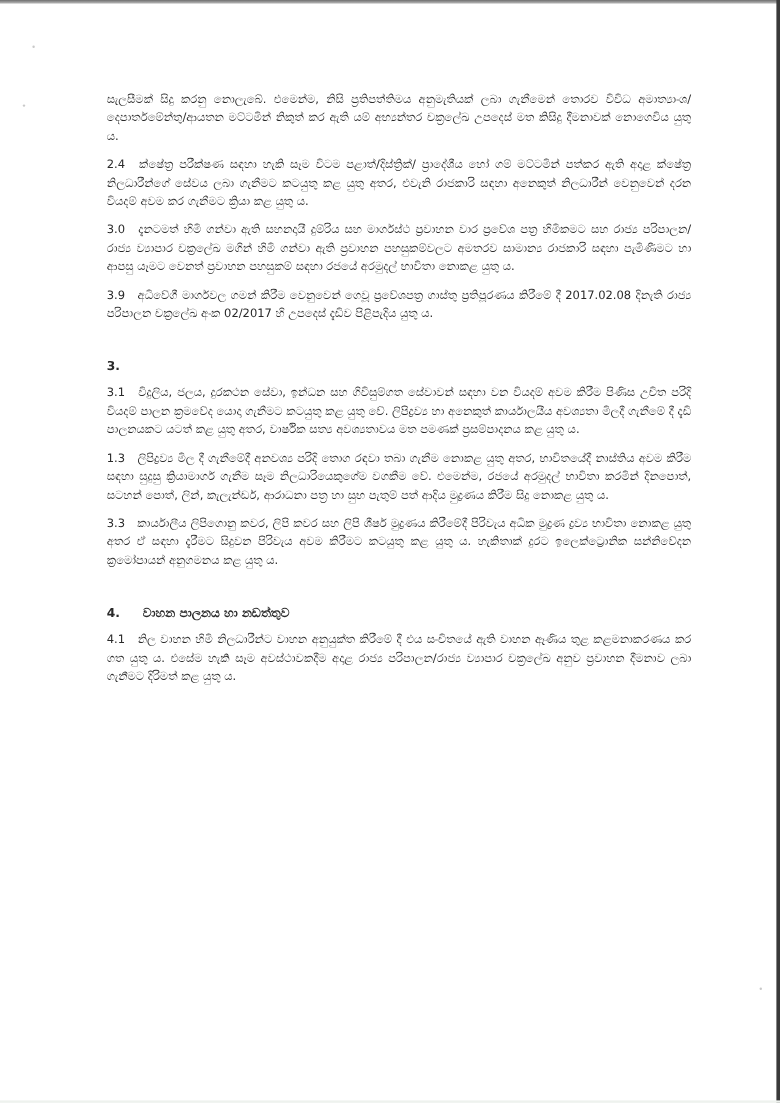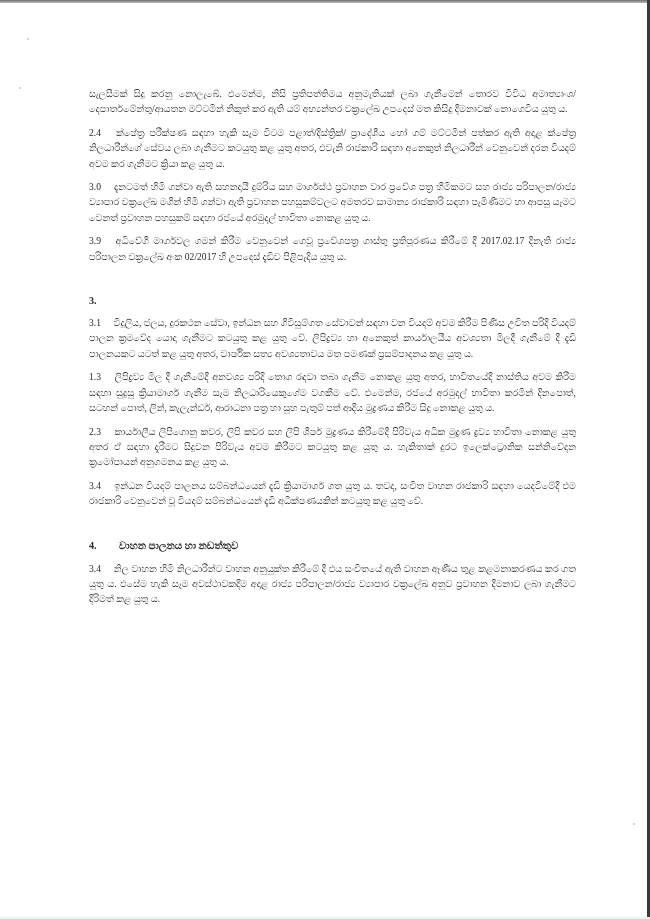--- a/index.html
+++ b/index.html
@@ -7,21 +7,21 @@
     width: 650px; height: 919px; overflow: hidden;
     background: #ffffff;
     font-family: "DejaVu Sans", "Liberation Sans", sans-serif;
     color: #2a2a2a;
     position: relative;
   }
   .top-edge { position: absolute; left: 0; top: 0; width: 650px; height: 3px;
     background: linear-gradient(#6e6e6e, #bdbdbd); }
   .right-edge { position: absolute; right: 0; top: 0; width: 3px; height: 919px; background: #3a3a3a; }
   .bottom-edge { position: absolute; left: 0; bottom: 0; width: 650px; height: 2px; background: #eef2ee; }
-  .page { position: absolute; left: 89px; top: 86px; width: 487px; font-family: Liberation Serif, serif; }
+  .page { position: absolute; left: 89px; top: 76px; width: 487px; }
   p { margin: 0; font-size: 9.6px; line-height: 15.4px; text-align: justify; }
   .para { margin-bottom: 8px; }
   .num { display: inline-block; min-width: 22px; }
   .heading { font-weight: bold; font-size: 10.2px; margin: 31px 0 9px 0; display: flex; }
   .heading .hnum { width: 30px; }
   .spot { position: absolute; width: 2px; height: 2px; background: #c9c9c9; border-radius: 1px; }
 </style>
 </head>
 <body>
 
@@ -32,34 +32,33 @@
 <div class="spot" style="left:19px;top:87px;"></div>
 <div class="spot" style="left:633px;top:823px;"></div>
 
 <div class="page">
 
   <p class="para">සැලසීමක් සිදු කරනු නොලැබේ. එමෙන්ම, නිසි ප්‍රතිපත්තිමය අනුමැතියක් ලබා ගැනීමෙන් තොරව විවිධ අමාත්‍යාංශ/දෙපාර්තමේන්තු/ආයතන මට්ටමින් නිකුත් කර ඇති යම් අභ්‍යන්තර චක්‍රලේඛ උපදෙස් මත කිසිදු දීමනාවක් නොගෙවිය යුතු ය.</p>
 
   <div>
     <p class="para"><span class="num">2.4</span> <span>ක්ෂේත්‍ර පරීක්ෂණ සඳහා හැකි සෑම විටම පළාත්/දිස්ත්‍රික්/ ප්‍රාදේශීය හෝ ගම් මට්ටමින් පත්කර ඇති අදාළ ක්ෂේත්‍ර නිලධාරීන්ගේ සේවය ලබා ගැනීමට කටයුතු කළ යුතු අතර, එවැනි රාජකාරි සඳහා අනෙකුත් නිලධාරීන් වෙනුවෙන් දරන වියදම් අවම කර ගැනීමට ක්‍රියා කළ යුතු ය.</span></p>
     <p class="para"><span class="num">3.0</span> <span>දැනටමත් හිමි ගන්වා ඇති සහනදායී දුම්රිය සහ මාර්ගස්ථ ප්‍රවාහන වාර ප්‍රවේශ පත්‍ර හිමිකමට සහ රාජ්‍ය පරිපාලන/රාජ්‍ය ව්‍යාපාර චක්‍රලේඛ මගින් හිමි ගන්වා ඇති ප්‍රවාහන පහසුකම්වලට අමතරව සාමාන්‍ය රාජකාරි සඳහා පැමිණීමට හා ආපසු යෑමට වෙනත් ප්‍රවාහන පහසුකම් සඳහා රජයේ අරමුදල් භාවිතා නොකළ යුතු ය.</span></p>
-    <p class="para"><span class="num">3.9</span> <span>අධිවේගී මාර්ගවල ගමන් කිරීම වෙනුවෙන් ගෙවූ ප්‍රවේශපත්‍ර ගාස්තු ප්‍රතිපූරණය කිරීමේ දී 2017.02.17 දිනැති රාජ්‍ය පරිපාලන චක්‍රලේඛ අංක 02/2017 හි උපදෙස් දැඩිව පිළිපැදිය යුතු ය.</span></p>
+    <p class="para"><span class="num">3.9</span> <span>අධිවේගී මාර්ගවල ගමන් කිරීම වෙනුවෙන් ගෙවූ ප්‍රවේශපත්‍ර ගාස්තු ප්‍රතිපූරණය කිරීමේ දී 2017.02.08 දිනැති රාජ්‍ය පරිපාලන චක්‍රලේඛ අංක 02/2017 හි උපදෙස් දැඩිව පිළිපැදිය යුතු ය.</span></p>
   </div>
 
   <div class="heading">
     <span class="hnum">3.</span>
   </div>
   <div>
     <p class="para"><span class="num">3.1</span> <span>විදුලිය, ජලය, දුරකථන සේවා, ඉන්ධන සහ ගිවිසුම්ගත සේවාවන් සඳහා වන වියදම් අවම කිරීම පිණිස උචිත පරිදි වියදම් පාලන ක්‍රමවේද යොදා ගැනීමට කටයුතු කළ යුතු වේ. ලිපිද්‍රව්‍ය හා අනෙකුත් කාර්යාලයීය අවශ්‍යතා මිලදී ගැනීමේ දී දැඩි පාලනයකට යටත් කළ යුතු අතර, වාර්ෂික සත්‍ය අවශ්‍යතාවය මත පමණක් ප්‍රසම්පාදනය කළ යුතු ය.</span></p>
     <p class="para"><span class="num">1.3</span> <span>ලිපිද්‍රව්‍ය මිල දී ගැනීමේදී අනවශ්‍ය පරිදි තොග රඳවා තබා ගැනීම නොකළ යුතු අතර, භාවිතයේදී නාස්තිය අවම කිරීම සඳහා සුදුසු ක්‍රියාමාර්ග ගැනීම සෑම නිලධාරියෙකුගේම වගකීම වේ. එමෙන්ම, රජයේ අරමුදල් භාවිතා කරමින් දිනපොත්, සටහන් පොත්, ලින්, කැලැන්ඩර්, ආරාධනා පත්‍ර හා සුභ පැතුම් පත් ආදිය මුද්‍රණය කිරීම සිදු නොකළ යුතු ය.</span></p>
-    <p class="para"><span class="num">2.3</span> <span>කාර්යාලීය ලිපිගොනු කවර, ලිපි කවර සහ ලිපි ශීර්ෂ මුද්‍රණය කිරීමේදී පිරිවැය අධික මුද්‍රණ ද්‍රව්‍ය භාවිතා නොකළ යුතු අතර ඒ සඳහා දැරීමට සිදුවන පිරිවැය අවම කිරීමට කටයුතු කළ යුතු ය. හැකිතාක් දුරට ඉලෙක්ට්‍රොනික සන්නිවේදන ක්‍රමෝපායන් අනුගමනය කළ යුතු ය.</span></p>
-    <p class="para"><span class="num">3.4</span> <span>ඉන්ධන වියදම් පාලනය සම්බන්ධයෙන් දැඩි ක්‍රියාමාර්ග ගත යුතු ය. තවද, සංචිත වාහන රාජකාරි සඳහා යෙදවීමේදී එම රාජකාරි වෙනුවෙන් වූ වියදම් සම්බන්ධයෙන් දැඩි අධීක්ෂණයකින් කටයුතු කළ යුතු වේ.</span></p>
+    <p class="para"><span class="num">3.3</span> <span>කාර්යාලීය ලිපිගොනු කවර, ලිපි කවර සහ ලිපි ශීර්ෂ මුද්‍රණය කිරීමේදී පිරිවැය අධික මුද්‍රණ ද්‍රව්‍ය භාවිතා නොකළ යුතු අතර ඒ සඳහා දැරීමට සිදුවන පිරිවැය අවම කිරීමට කටයුතු කළ යුතු ය. හැකිතාක් දුරට ඉලෙක්ට්‍රොනික සන්නිවේදන ක්‍රමෝපායන් අනුගමනය කළ යුතු ය.</span></p>
   </div>
 
   <div class="heading">
     <span class="hnum">4.</span>
     <span>වාහන පාලනය හා නඩත්තුව</span>
   </div>
   <div>
-    <p class="para"><span class="num">3.4</span> <span>නිල වාහන හිමි නිලධාරීන්ට වාහන අනුයුක්ත කිරීමේ දී එය සංචිතයේ ඇති වාහන ඈණිය තුළ කළමනාකරණය කර ගත යුතු ය. එසේම හැකි සෑම අවස්ථාවකදීම අදාළ රාජ්‍ය පරිපාලන/රාජ්‍ය ව්‍යාපාර චක්‍රලේඛ අනුව ප්‍රවාහන දීමනාව ලබා ගැනීමට දිරිමත් කළ යුතු ය.</span></p>
+    <p class="para"><span class="num">4.1</span> <span>නිල වාහන හිමි නිලධාරීන්ට වාහන අනුයුක්ත කිරීමේ දී එය සංචිතයේ ඇති වාහන ඈණිය තුළ කළමනාකරණය කර ගත යුතු ය. එසේම හැකි සෑම අවස්ථාවකදීම අදාළ රාජ්‍ය පරිපාලන/රාජ්‍ය ව්‍යාපාර චක්‍රලේඛ අනුව ප්‍රවාහන දීමනාව ලබා ගැනීමට දිරිමත් කළ යුතු ය.</span></p>
   </div>
 
 </div>
 
 </body></html>

